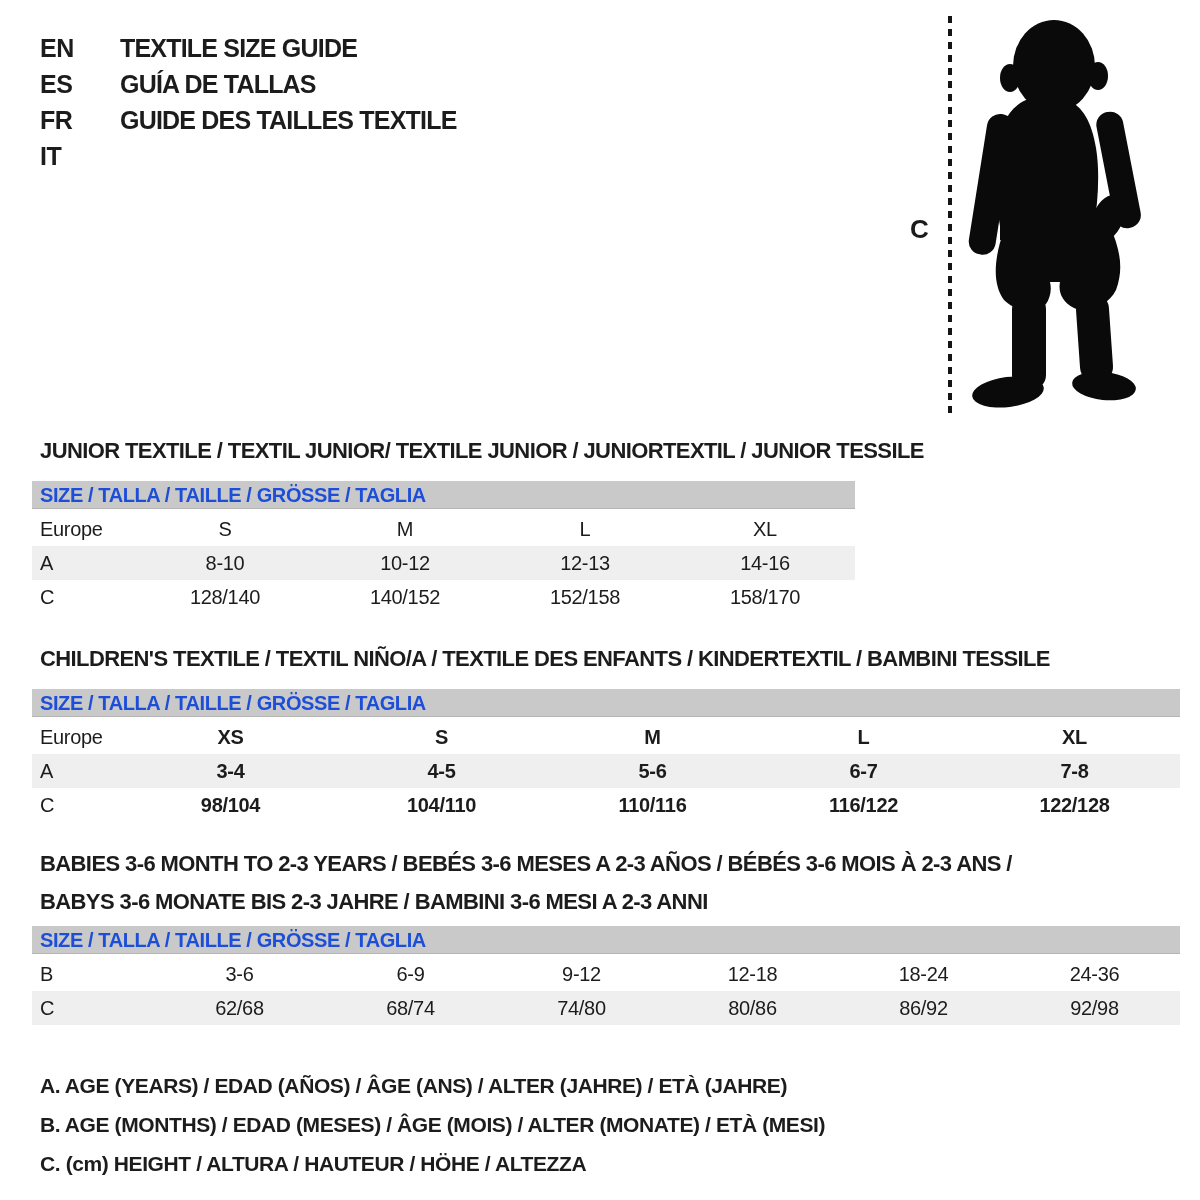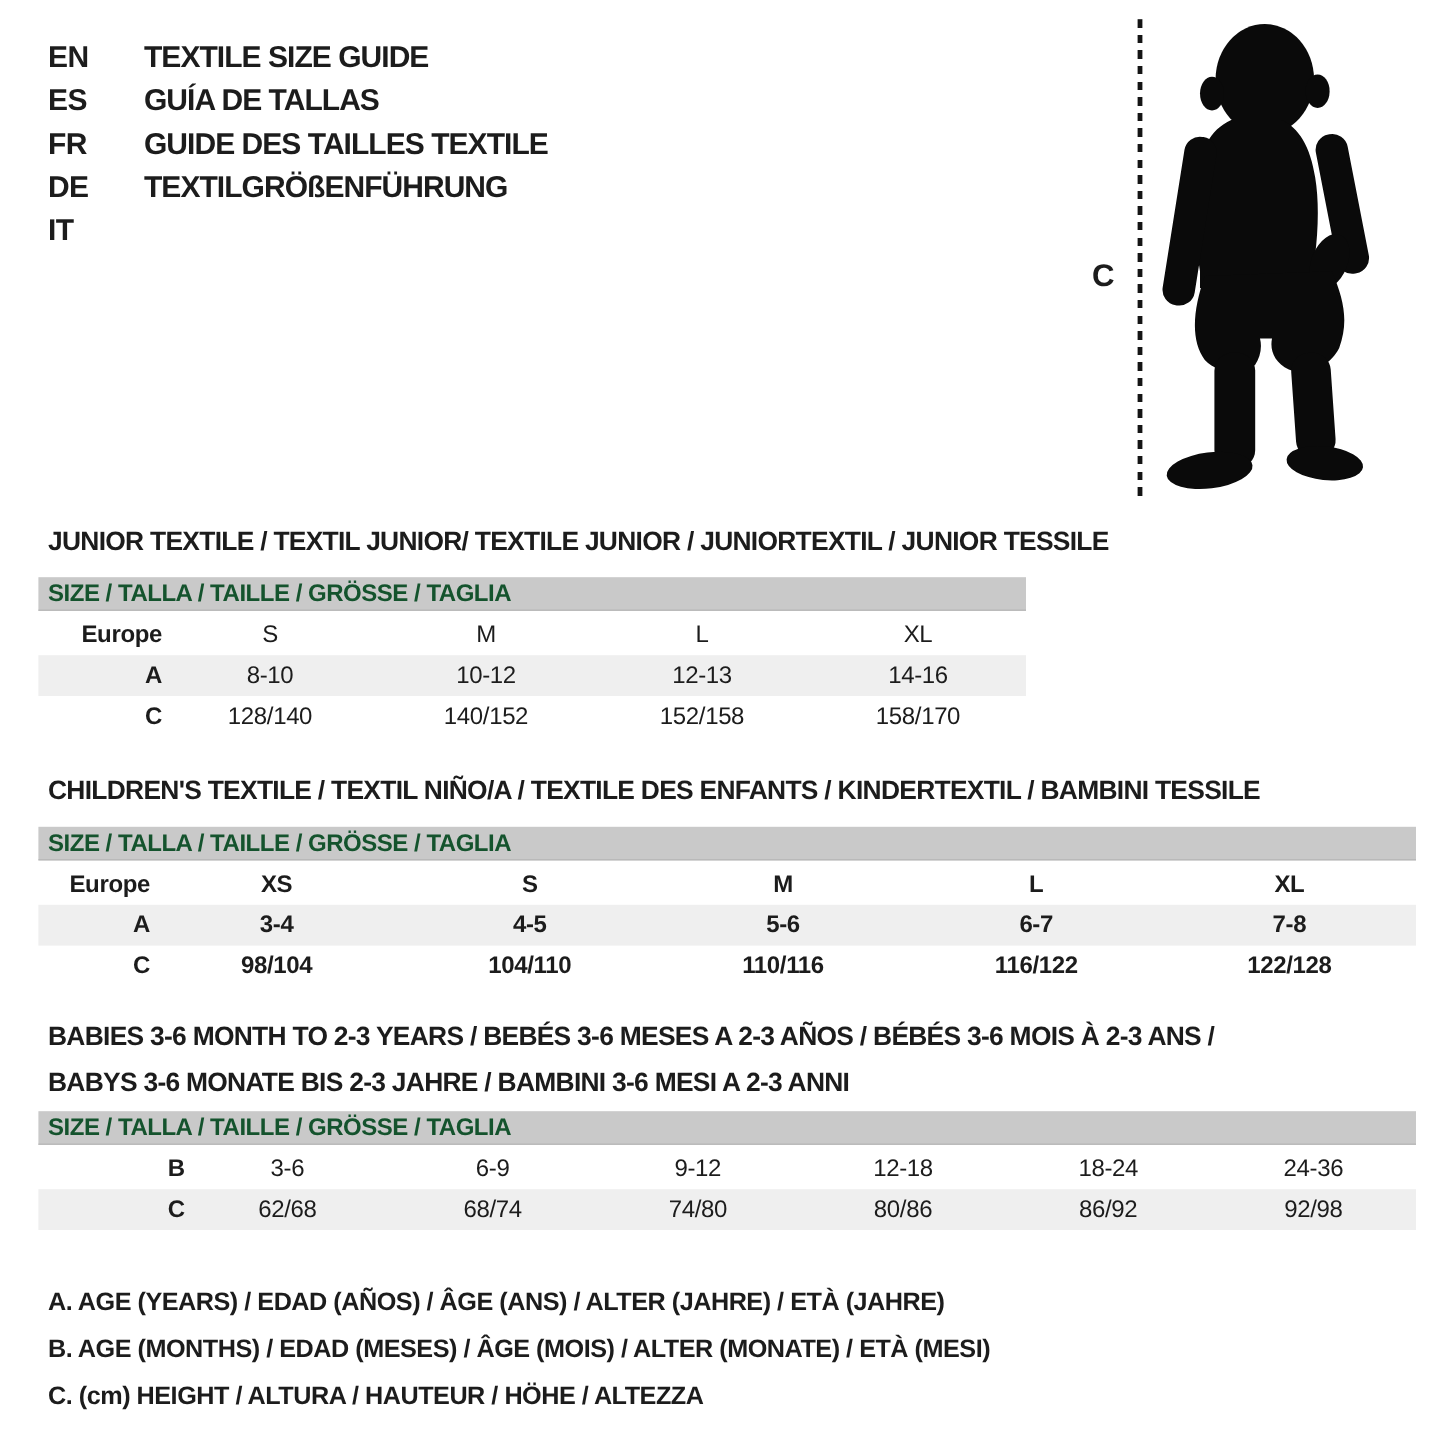--- a/index.html
+++ b/index.html
@@ -21,25 +21,25 @@
   .figure-svg{position:absolute;left:962px;top:12px;}
   
   .tbl-title{
     position:absolute;left:40px;font-weight:bold;font-size:22px;letter-spacing:-0.6px;
     white-space:nowrap;line-height:38px;
   }
   
   .sizetable{position:absolute;left:32px;}
   .size-bar{
     background:#c9c9c9;height:28px;line-height:28px;font-weight:bold;font-size:20px;
-    color:#14532d;padding-left:8px;letter-spacing:-0.4px;margin-bottom:3px;
+    color:#1d4ed8;padding-left:8px;letter-spacing:-0.4px;margin-bottom:3px;
     border-bottom:1px solid #b5b5b5;box-sizing:border-box;
   }
   .trow{display:flex;height:34px;align-items:center;font-size:20px;letter-spacing:-0.3px;}
-  .trow .c0{padding-left:8px;box-sizing:border-box;text-align:right;font-weight:700;}
+  .trow .c0{padding-left:8px;box-sizing:border-box;text-align:left;font-weight:400;}
   .trow .c{text-align:center;font-weight:500;}
   .r-gray{background:#efefef;}
   .junior{width:823px;}
   .junior .c0{width:103px;}  .junior .c{width:180px;}
   .children{width:1148px;}
   .children .c0{width:93px;} .children .c{width:211px;font-weight:bold;}
   .babies{width:1148px;}
   .babies .c0{width:122px;}  .babies .c{width:171px;}
   
   .legend{position:absolute;left:40px;top:1066px;}
@@ -55,24 +55,20 @@
       <span class="lang-code">EN</span>
       <span class="lang-label">TEXTILE SIZE GUIDE</span>
     </div>
     <div class="lang-row">
       <span class="lang-code">ES</span>
       <span class="lang-label">GUÍA DE TALLAS</span>
     </div>
     <div class="lang-row">
       <span class="lang-code">FR</span>
       <span class="lang-label">GUIDE DES TAILLES TEXTILE</span>
-    </div>
-    <div class="lang-row">
-      <span class="lang-code">DE</span>
-      <span class="lang-label">TEXTILGRÖßENFÜHRUNG</span>
     </div>
     <div class="lang-row">
       <span class="lang-code">IT</span>
     </div>
   </div>
 
   <div class="measure-line"></div>
   <div class="measure-label">C</div>
   <svg class="figure-svg" width="184" height="404" viewBox="0 0 184 404" xmlns="http://www.w3.org/2000/svg">
     <g fill="#0a0a0a">

